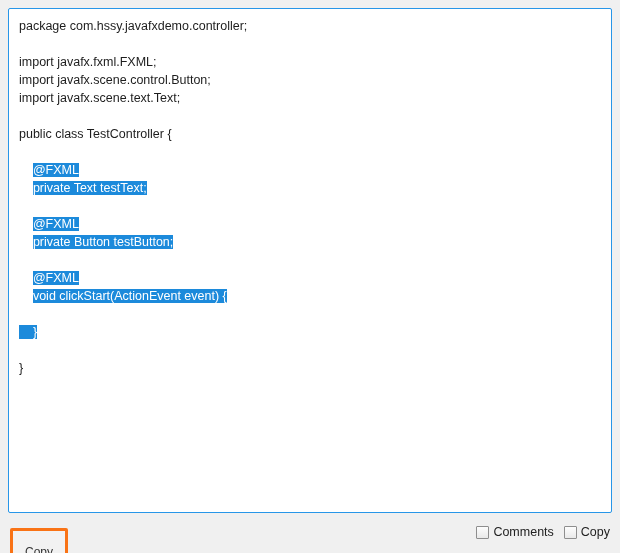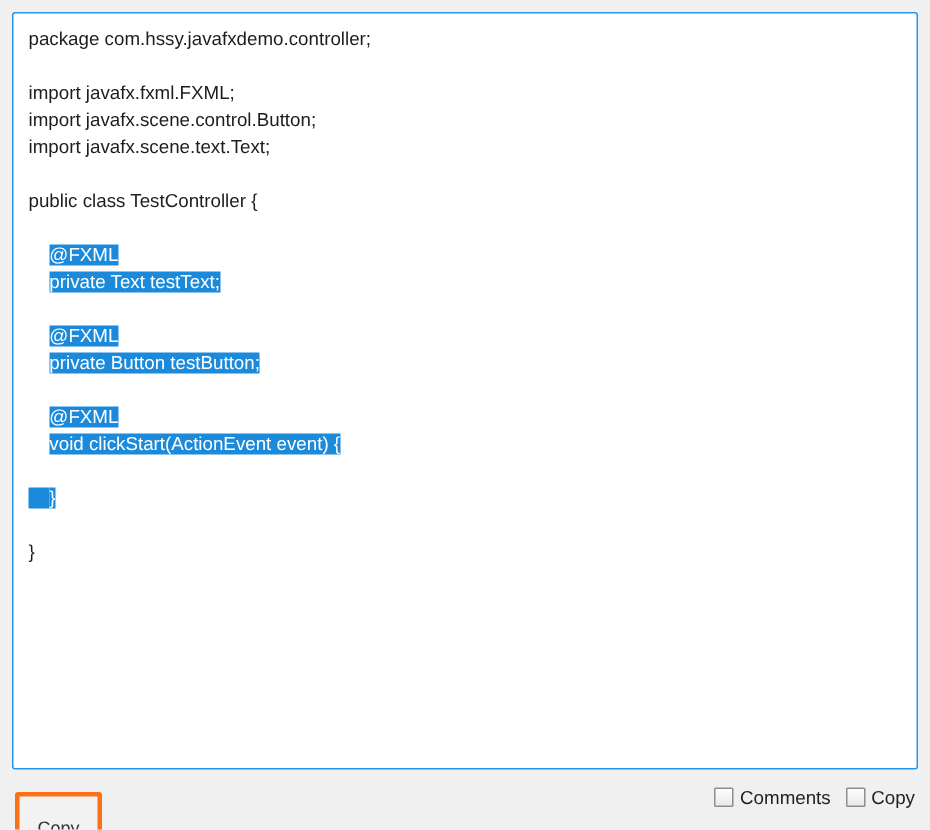--- a/index.html
+++ b/index.html
@@ -46,20 +46,21 @@
     padding: 14px 12px;
     font-size: 12px;
     color: #333;
     cursor: pointer;
     font-family: inherit;
     margin-top: 40px;
   }
   .spacer { flex: 1; }
   .chk {
     display: inline-flex;
+    align-items: center;
     margin-left: 10px;
     cursor: pointer;
     color: #222;
     font-size: 12.5px;
   }
   .chk-box {
     width: 13px; height: 13px;
     border: 1px solid #8e8e8e;
     background: linear-gradient(#fdfdfd,#e9e9e9);
     margin-right: 4px;

